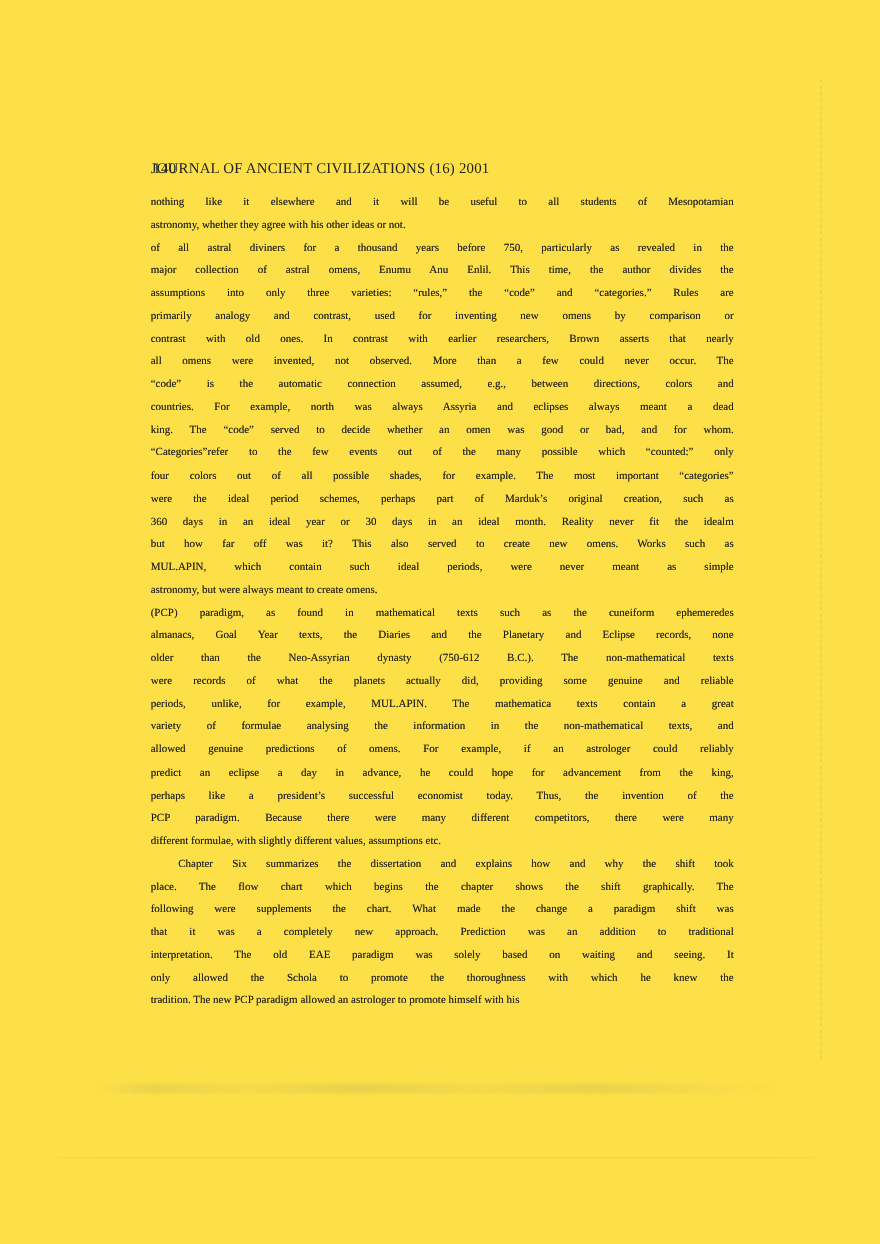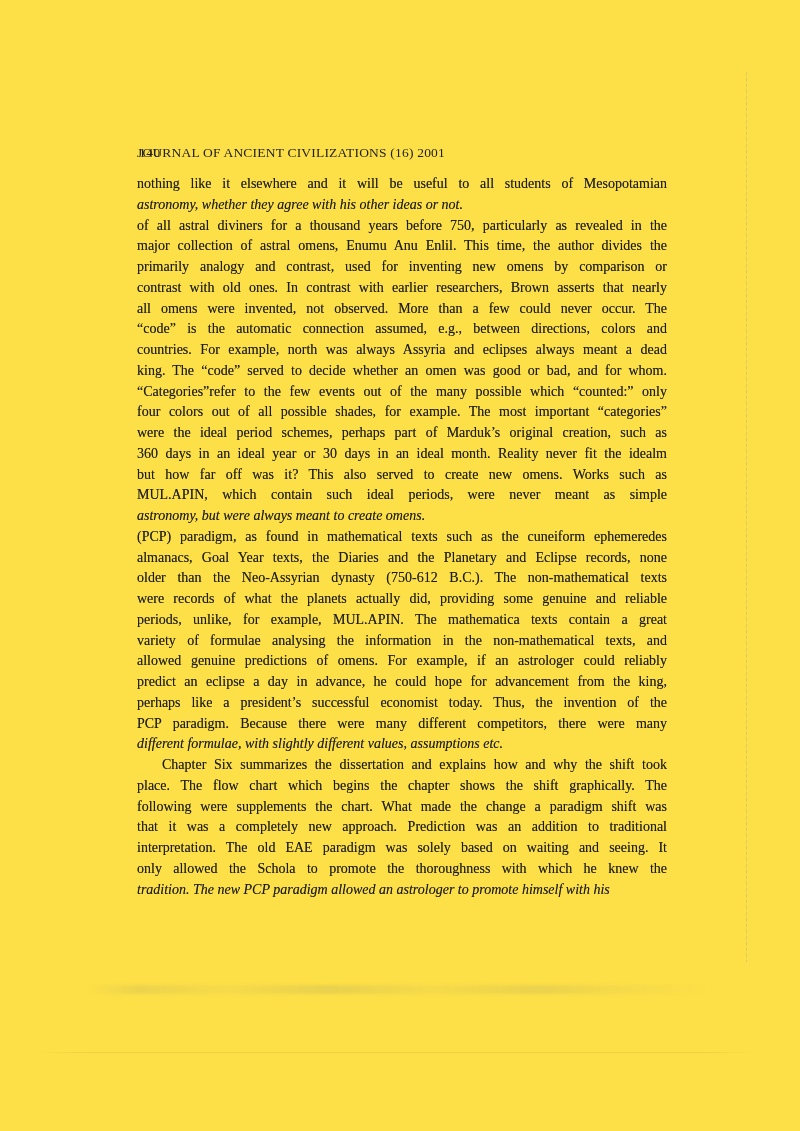--- a/index.html
+++ b/index.html
@@ -37,33 +37,32 @@
   .journal-title {
     text-align: left;
     letter-spacing: 0.2px;
     white-space: nowrap;
   }
   .body-text {
     position: absolute;
     left: 137px;
     top: 174px;
     width: 530px;
-    font-size: 14px;
+    font-size: 10px;
     line-height: 20.75px;
     color: #1d1d1d;
     text-shadow: 0 0 0.5px rgba(30,30,30,0.55);
   }
   .line {
     white-space: nowrap;
     text-align: justify;
     text-align-last: justify;
   }
   .line.last {
     text-align-last: left;
-    font-style: italic;
   }
   .line.indented {
     padding-left: 25px;
   }
   
   .scan-vline {
     position: absolute;
     left: 746px;
     top: 72px;
     width: 1px;
@@ -112,20 +111,21 @@
   <div class="header-row">
     <span class="page-number">140</span>
     <div class="journal-title">JOURNAL OF ANCIENT CIVILIZATIONS (16) 2001</div>
   </div>
 
   <div class="body-text">
       <div class="line">nothing like it elsewhere and it will be useful to all students of Mesopotamian</div>
       <div class="line last">astronomy, whether they agree with his other ideas or not.</div>
       <div class="line">of all astral diviners for a thousand years before 750, particularly as revealed in the</div>
       <div class="line">major collection of astral omens, Enumu Anu Enlil. This time, the author divides the</div>
+      <div class="line">assumptions into only three varieties: “rules,” the “code” and “categories.” Rules are</div>
       <div class="line">primarily analogy and contrast, used for inventing new omens by comparison or</div>
       <div class="line">contrast with old ones. In contrast with earlier researchers, Brown asserts that nearly</div>
       <div class="line">all omens were invented, not observed. More than a few could never occur. The</div>
       <div class="line">“code” is the automatic connection assumed, e.g., between directions, colors and</div>
       <div class="line">countries. For example, north was always Assyria and eclipses always meant a dead</div>
       <div class="line">king. The “code” served to decide whether an omen was good or bad, and for whom.</div>
       <div class="line">“Categories”refer to the few events out of the many possible which “counted:” only</div>
       <div class="line">four colors out of all possible shades, for example. The most important “categories”</div>
       <div class="line">were the ideal period schemes, perhaps part of Marduk’s original creation, such as</div>
       <div class="line">360 days in an ideal year or 30 days in an ideal month. Reality never fit the idealm</div>

